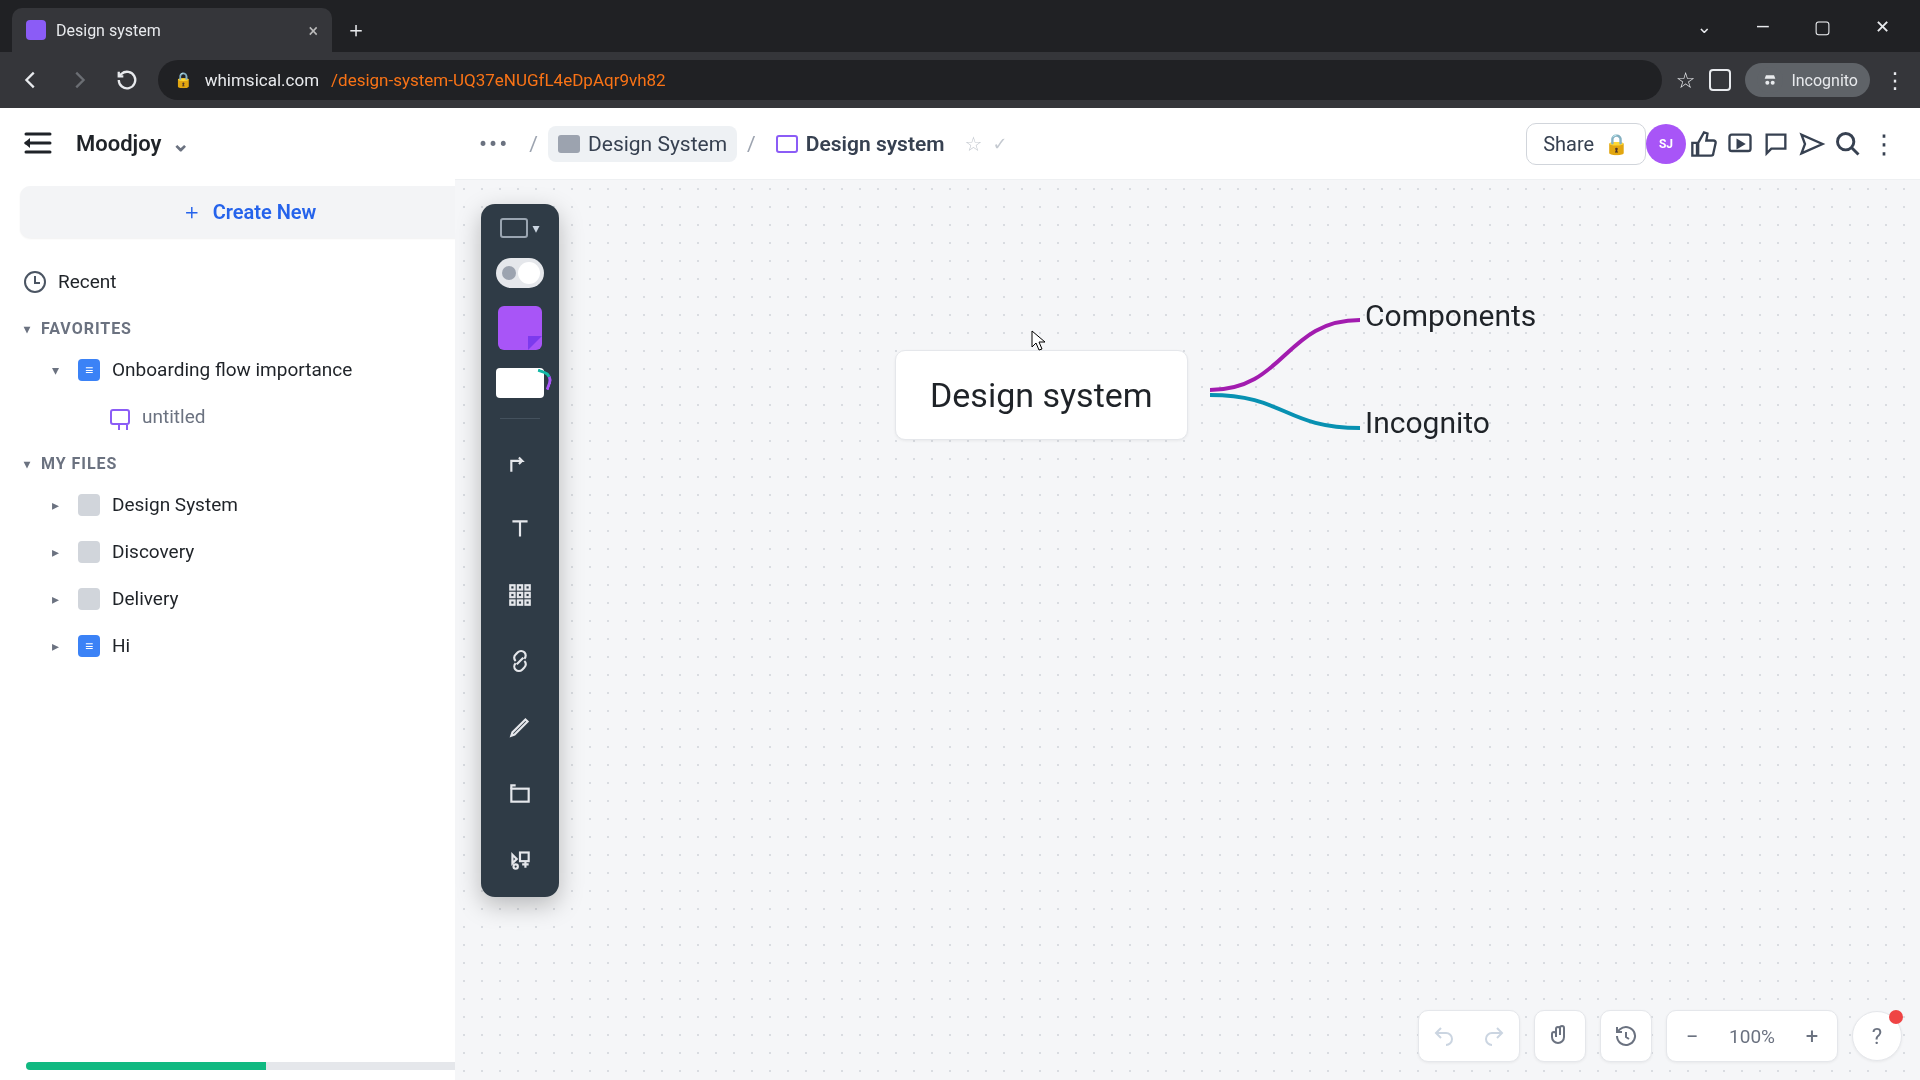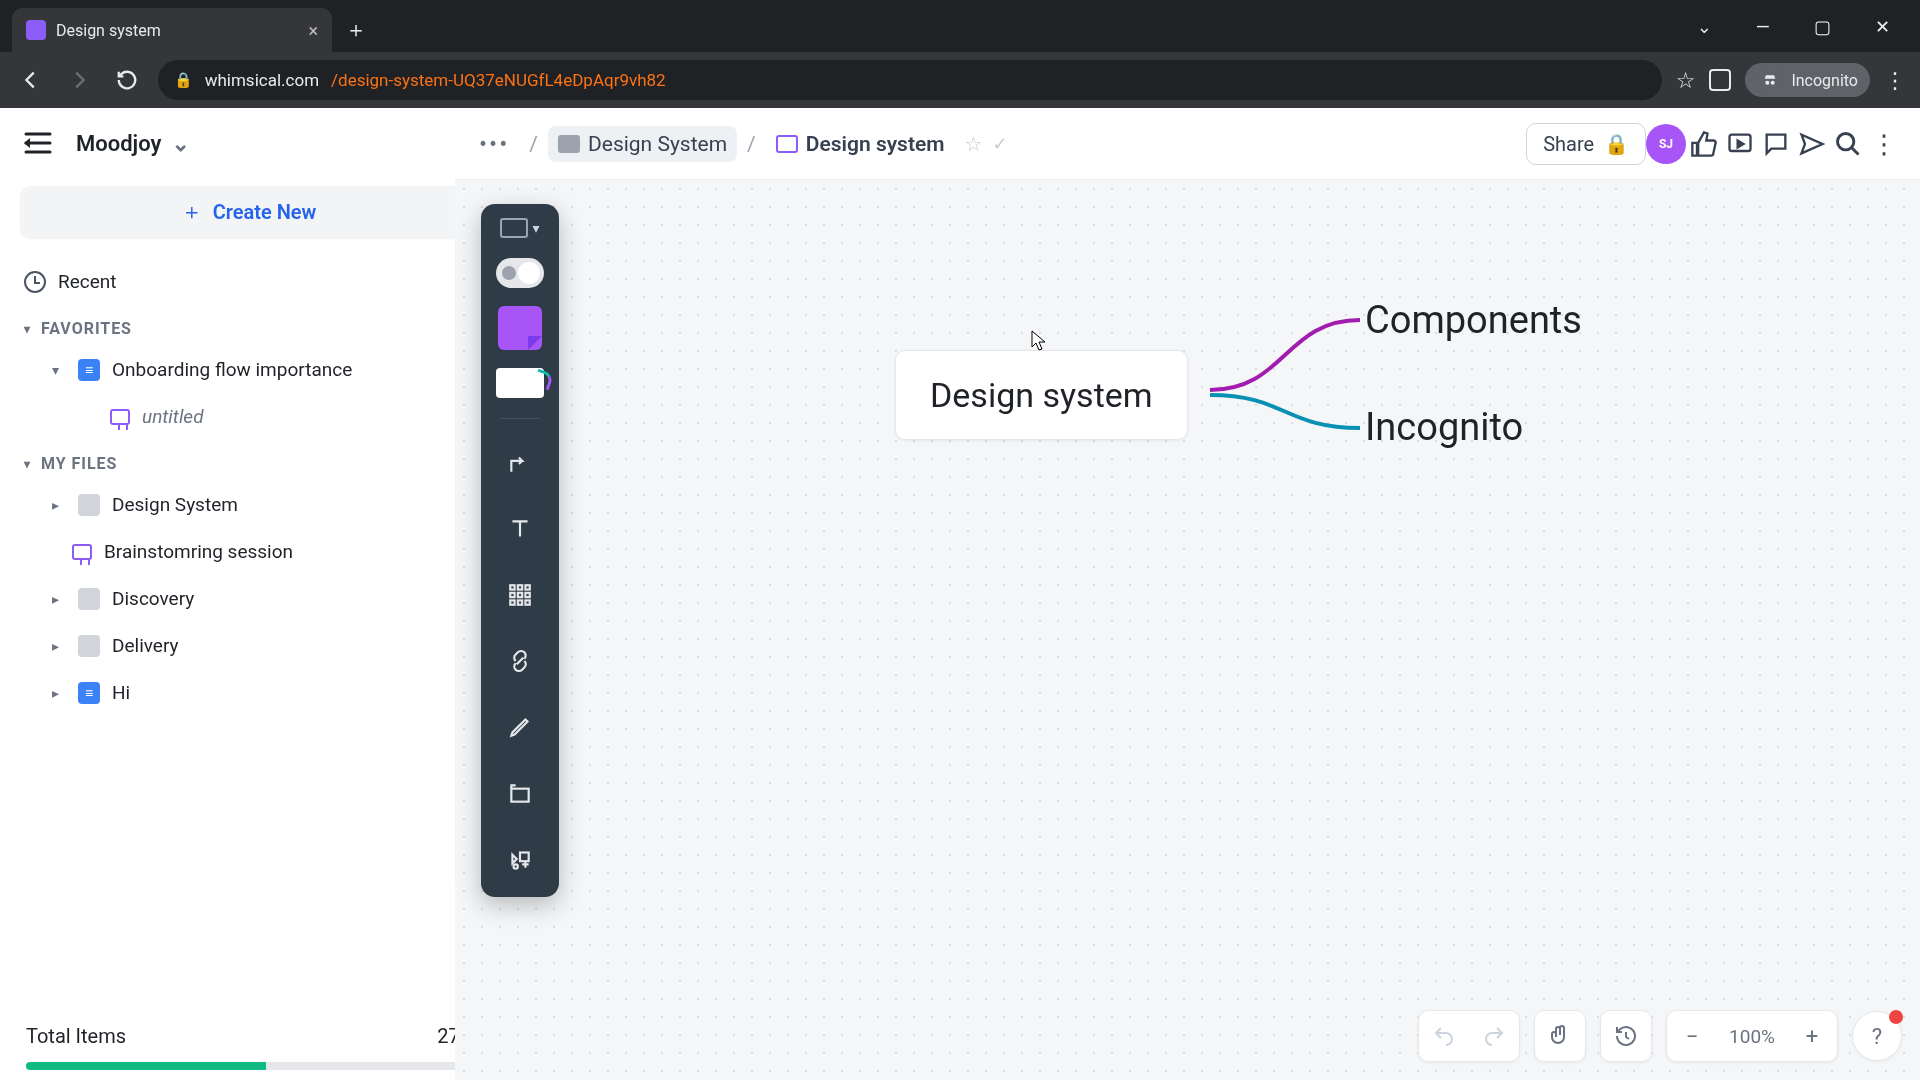--- a/index.html
+++ b/index.html
@@ -31,21 +31,21 @@
   
   .sidebar { width: 498px; border-right: 1px solid #e5e7eb; display:flex; flex-direction:column; position:relative; background:#fff; }
   .ws-header { display:flex; align-items:center; gap:10px; padding: 18px 24px; font-size:22px; font-weight:600; color:#1f2328; }
   .hamburger { width:34px;height:34px;display:flex;flex-direction:column;justify-content:center;gap:5px;margin-right:8px;cursor:pointer;}
   .create-new { margin: 8px 20px 20px; height:52px; border:none; background:#f3f4f6; border-radius:10px; color:#2563eb; font-size:20px; font-weight:600; display:flex;align-items:center;justify-content:center;gap:10px;cursor:pointer; box-shadow: 0 1px 2px rgba(0,0,0,.06);}
   .create-new .plus{color:#2563eb;font-size:22px;font-weight:400;}
   .side-item { display:flex; align-items:center; gap:12px; padding: 12px 24px; font-size:19px; color:#1f2328; cursor:pointer; }
   .side-item .chev{width:14px;color:#6b7280;font-size:14px;}
   .side-item.indent1{padding-left:52px;}
   .side-item.indent2{padding-left:82px;}
-  .side-item.indent3{padding-left:110px; color:#6b7280;font-style:italic;}
+  .side-item.indent3{padding-left:110px; color:#6b7280;}
   .section-header{display:flex;align-items:center;gap:10px;padding:14px 24px 8px;color:#6b7280;font-size:16px;font-weight:700;letter-spacing:.06em;}
   .icon-box{width:22px;height:22px;border-radius:4px;display:inline-flex;align-items:center;justify-content:center;font-size:14px;}
   .icon-doc{background:#3b82f6;color:#fff;}
   .icon-folder{background:#d1d5db;}
   .icon-board{background:transparent;border:2px solid #8b5cf6;border-radius:3px;width:20px;height:16px;position:relative;}
   .icon-board::after{content:"";position:absolute;left:6px;top:14px;width:6px;height:5px;border-left:2px solid #8b5cf6;border-right:2px solid #8b5cf6;}
   .icon-clock{width:22px;height:22px;border:2px solid #4b5563;border-radius:50%;position:relative;}
   .icon-clock::after{content:"";position:absolute;left:8px;top:3px;width:2px;height:8px;background:#4b5563;}
   .icon-clock::before{content:"";position:absolute;left:8px;top:9px;width:6px;height:2px;background:#4b5563;}
   .bullet{width:6px;height:6px;border-radius:50%;background:#9ca3af;}
@@ -87,21 +87,21 @@
   .tool.toggle::before{content:"";position:absolute;left:6px;top:8px;width:14px;height:14px;border-radius:50%;background:#9ca3af;}
   .tool.sticky{background:#a855f7;width:44px;height:44px;border-radius:6px;position:relative;}
   .tool.sticky::after{content:"";position:absolute;right:0;bottom:0;width:14px;height:14px;background:#7c3aed;clip-path:polygon(0 0,100% 0,0 100%);}
   .tool.mind{width:48px;height:30px;background:#fff;border-radius:4px;position:relative;}
   .tool.mind::after{content:"";position:absolute;right:-8px;top:3px;width:14px;height:14px;border-top:3px solid #14b8a6;border-right:3px solid #a855f7;border-radius:0 10px 0 0;transform:rotate(20deg);}
   .vtoolbar hr{width:40px;border:none;border-top:1px solid #44515d;margin:2px 0;}
   .tool svg{width:26px;height:26px;stroke:#e5e7eb;fill:none;stroke-width:2;}
 
   
   .root-node{position:absolute;left:440px;top:170px;background:#fff;border:1px solid #e5e7eb;border-radius:10px;padding:24px 34px;font-size:34px;color:#1f2328;box-shadow:0 1px 3px rgba(0,0,0,.06);}
-  .child-label{position:absolute;font-size:38px;color:#1f2328;text-align:right;}
+  .child-label{position:absolute;font-size:30px;color:#1f2328;text-align:right;}
   .child1{left:910px;top:118px;}
   .child2{left:910px;top:225px;}
 
   
   .br-controls{position:absolute;right:18px;bottom:18px;display:flex;align-items:center;gap:14px;}
   .ctrl-group{background:#fff;border:1px solid #e5e7eb;border-radius:10px;display:flex;align-items:center;box-shadow:0 1px 3px rgba(0,0,0,.06);}
   .ctrl-btn{width:50px;height:50px;display:flex;align-items:center;justify-content:center;color:#6b7280;font-size:22px;cursor:pointer;}
   .ctrl-btn.disabled{color:#cbd5e1;}
   .zoom-label{padding:0 12px;font-size:19px;color:#6b7280;}
   .help-btn{position:relative;width:50px;height:50px;border-radius:50%;background:#fff;border:1px solid #e5e7eb;display:flex;align-items:center;justify-content:center;color:#6b7280;font-size:22px;cursor:pointer;box-shadow:0 1px 3px rgba(0,0,0,.06);}
@@ -207,45 +207,37 @@
 
     <div class="section-header">
       <span style="font-size:12px;">▾</span>
       <span>MY FILES</span>
     </div>
     <div class="side-item indent1">
       <span class="chev">▸</span>
       <span class="icon-box icon-folder"></span>
       <span>Design System</span>
     </div>
-    <div class="side-item indent1" style="padding-left:72px;">
-      <span class="icon-board"></span>
-      <span>Brainstomring session</span>
-    </div>
     <div class="side-item indent1">
       <span class="chev">▸</span>
       <span class="icon-box icon-folder"></span>
       <span>Discovery</span>
     </div>
     <div class="side-item indent1">
       <span class="chev">▸</span>
       <span class="icon-box icon-folder"></span>
       <span>Delivery</span>
     </div>
     <div class="side-item indent1">
       <span class="chev">▸</span>
       <span class="icon-box icon-doc">≡</span>
       <span>Hi</span>
     </div>
 
     <div class="sidebar-footer">
-      <div class="row">
-        <span>Total Items</span>
-        <span>279</span>
-      </div>
       <div class="progress">
           <div class="bar"></div>
         </div>
     </div>
 
     <div class="sidebar-scroll">
         <div class="thumb"></div>
       </div>
   </div>
 

